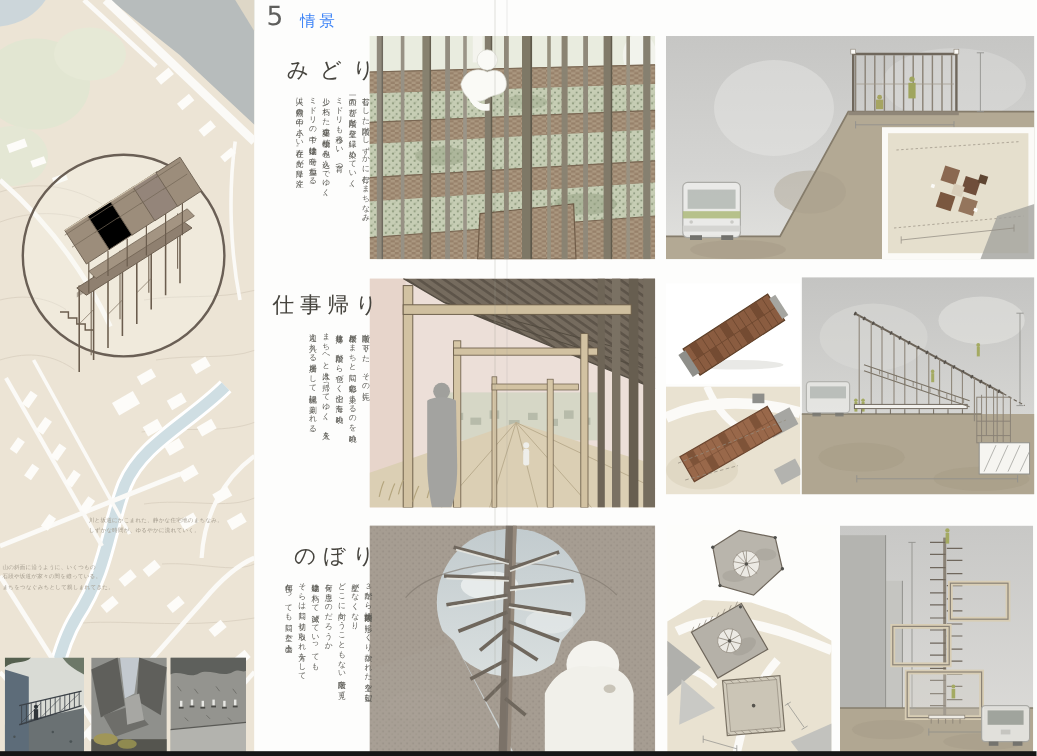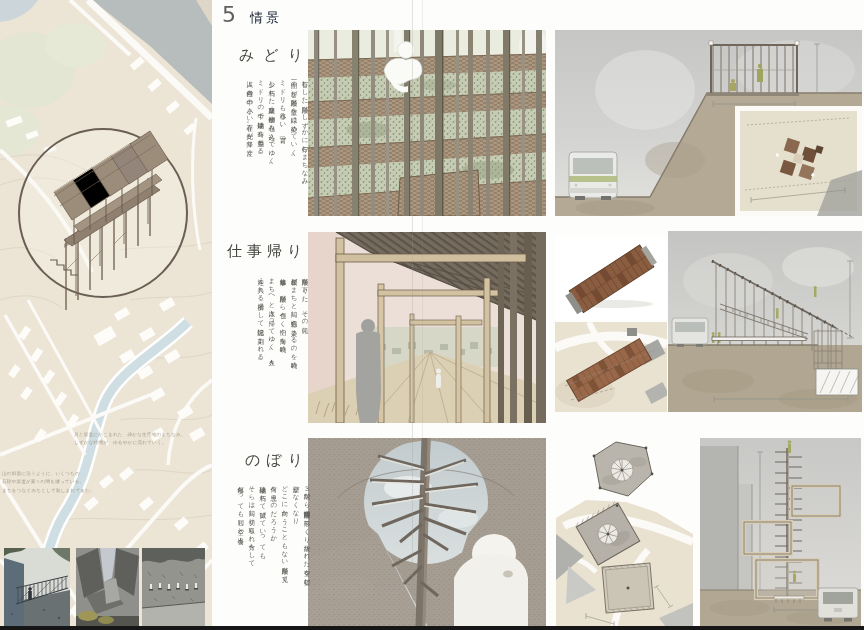--- a/index.html
+++ b/index.html
@@ -5,23 +5,23 @@
   html,body{margin:0;padding:0;background:#ffffff;}
   .board{position:relative;width:864px;height:630px;background:#fdfdfc;overflow:hidden;
          font-family:"DejaVu Sans",sans-serif;}
   
   .map-panel{position:absolute;left:0;top:0;width:212px;height:630px;}
   .map-note{position:absolute;font-size:4.6px;line-height:1.8;color:#a29a8c;z-index:6;letter-spacing:.2px;}
   .map-note span{display:block;white-space:nowrap;}
   .photo{position:absolute;top:548px;height:79px;z-index:7;}
   
   .hdr-num{position:absolute;left:222px;top:2px;font-size:22px;color:#5f5f5d;z-index:20;}
-  .hdr-title{position:absolute;left:250px;top:9px;font-size:13px;color:#0f172a;letter-spacing:3px;z-index:20;}
+  .hdr-title{position:absolute;left:250px;top:9px;font-size:13px;color:#3b82f6;letter-spacing:3px;z-index:20;}
   
-  .sec-title{position:absolute;font-size:15px;color:#46443e;z-index:20;white-space:nowrap;}
+  .sec-title{position:absolute;font-size:18px;color:#46443e;z-index:20;white-space:nowrap;}
   .t-midori{left:239px;top:46px;letter-spacing:9px;}
   .t-okaeri{left:227px;top:242px;letter-spacing:5px;}
   .t-nobori{left:245px;top:451px;letter-spacing:6px;}
   .vtext{position:absolute;writing-mode:vertical-rl;text-orientation:upright;
          font-size:6.5px;line-height:1.7;letter-spacing:.6px;color:#5f5e58;z-index:20;overflow:hidden;}
   .vtext span{display:block;}
   .v-midori{left:228px;top:76px;width:82px;height:132px;}
   .v-okaeri{left:228px;top:273px;width:82px;height:130px;}
   .v-nobori{left:230px;top:481px;width:82px;height:146px;}
   

